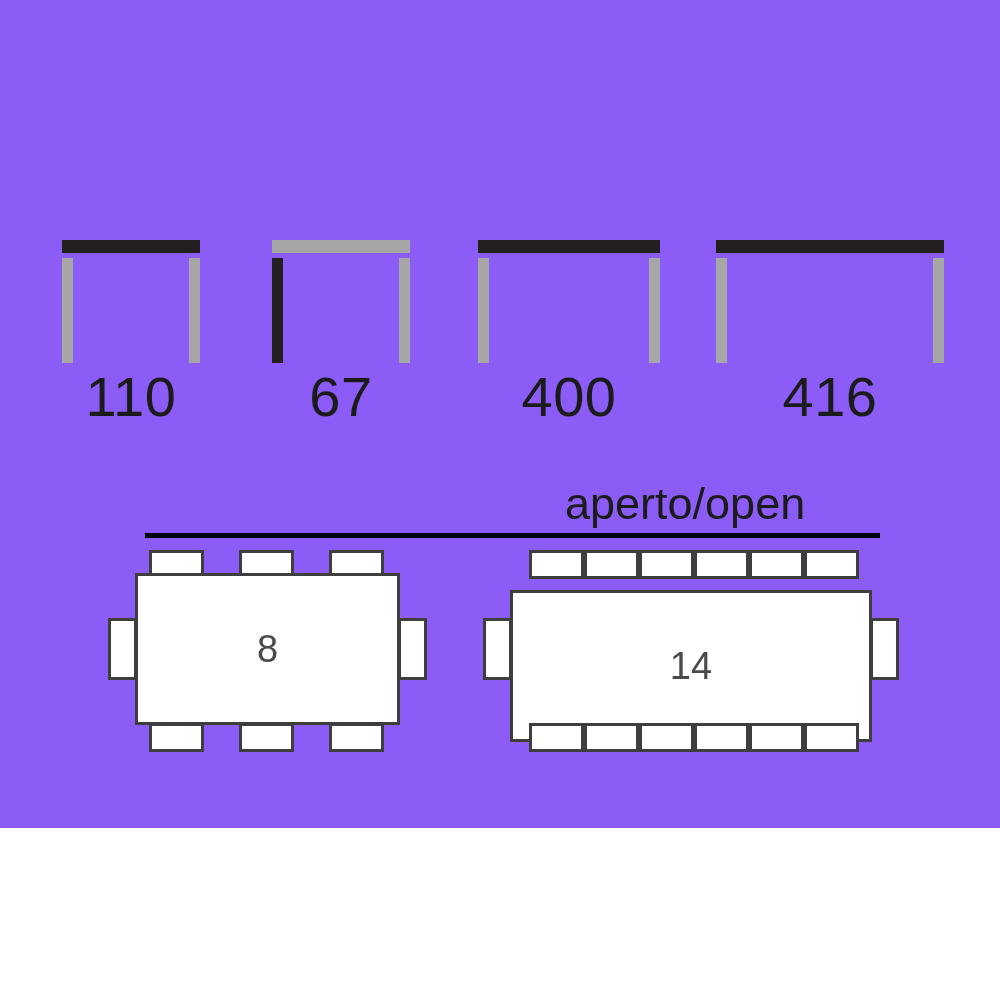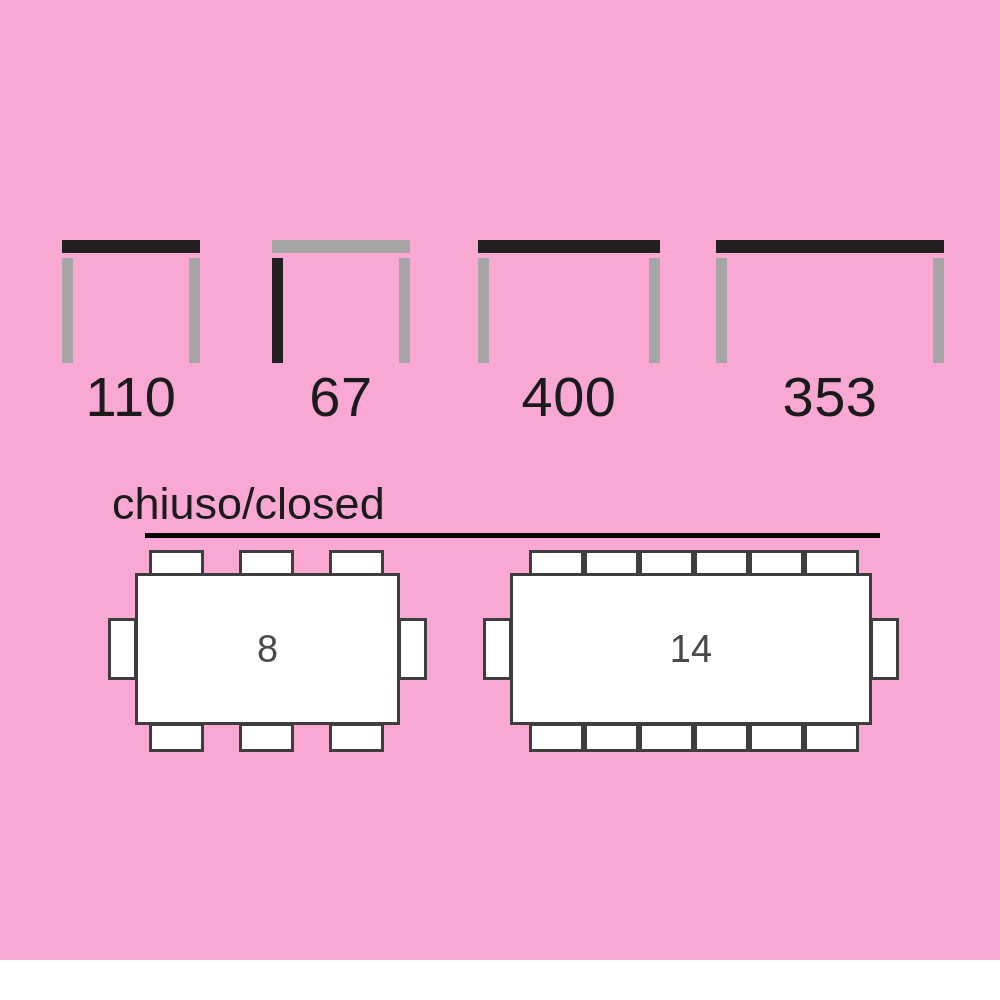--- a/index.html
+++ b/index.html
@@ -6,22 +6,22 @@
     margin: 0;
     padding: 0;
     background: #ffffff;
   }
   body {
     font-family: "Liberation Sans", sans-serif;
   }
   #canvas {
     position: relative;
     width: 1000px;
-    height: 960px;
-    background: #f9a8d4;
+    height: 828px;
+    background: #8b5cf6;
     overflow: hidden;
   }
 
   
   .elevation {
     position: absolute;
   }
   .tabletop {
     position: absolute;
     left: 0;
@@ -126,24 +126,24 @@
     <div class="tabletop dark" style="width:182px;"></div>
     <div class="leg light" style="left:0px;"></div>
     <div class="leg light" style="right:0px;"></div>
     <div class="dim-label">400</div>
   </div>
 
   <div class="elevation" style="left:716px; top:240px; width:228px;">
     <div class="tabletop dark" style="width:228px;"></div>
     <div class="leg light" style="left:0px;"></div>
     <div class="leg light" style="right:0px;"></div>
-    <div class="dim-label">353</div>
+    <div class="dim-label">416</div>
   </div>
 
-  <div class="caption" style="left:112px; top:481px;">chiuso/closed</div>
+  <div class="caption" style="left:565px; top:481px;">aperto/open</div>
 
   <div class="rule" style="left:145px; top:533px; width:735px;"></div>
 
   <div class="plan" style="left:100px; top:550px; width:340px; height:200px;">
 
     <div class="chair h" style="left:49px; top:0px;"></div>
     <div class="chair h" style="left:139px; top:0px;"></div>
     <div class="chair h" style="left:229px; top:0px;"></div>
 
     <div class="table-body" style="left:35px; top:23px; width:265px; height:152px;">
@@ -160,21 +160,21 @@
 
   <div class="plan" style="left:480px; top:550px; width:420px; height:200px;">
 
     <div class="chair h" style="left:49px; top:0px;"></div>
     <div class="chair h" style="left:104px; top:0px;"></div>
     <div class="chair h" style="left:159px; top:0px;"></div>
     <div class="chair h" style="left:214px; top:0px;"></div>
     <div class="chair h" style="left:269px; top:0px;"></div>
     <div class="chair h" style="left:324px; top:0px;"></div>
 
-    <div class="table-body" style="left:30px; top:23px; width:362px; height:152px;">
+    <div class="table-body" style="left:30px; top:40px; width:362px; height:152px;">
       <div class="seat-count" style="top:50%;">14</div>
     </div>
 
     <div class="chair v" style="left:3px; top:68px;"></div>
     <div class="chair v" style="left:390px; top:68px;"></div>
 
     <div class="chair h" style="left:49px; top:173px;"></div>
     <div class="chair h" style="left:104px; top:173px;"></div>
     <div class="chair h" style="left:159px; top:173px;"></div>
     <div class="chair h" style="left:214px; top:173px;"></div>

